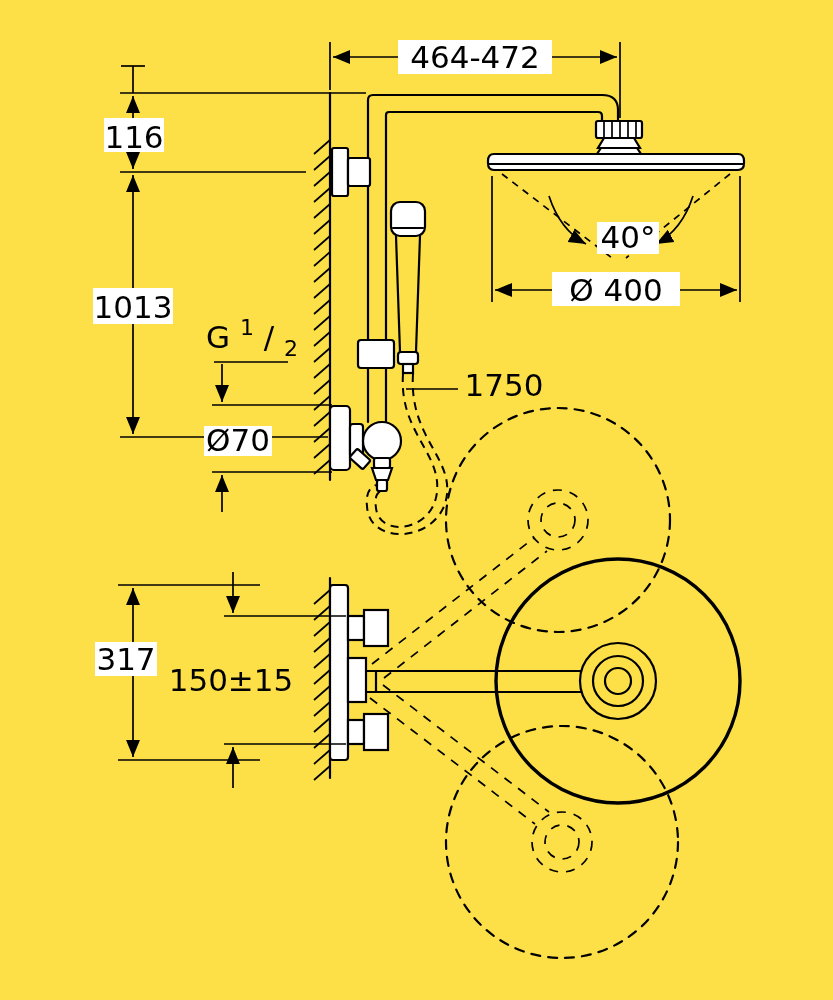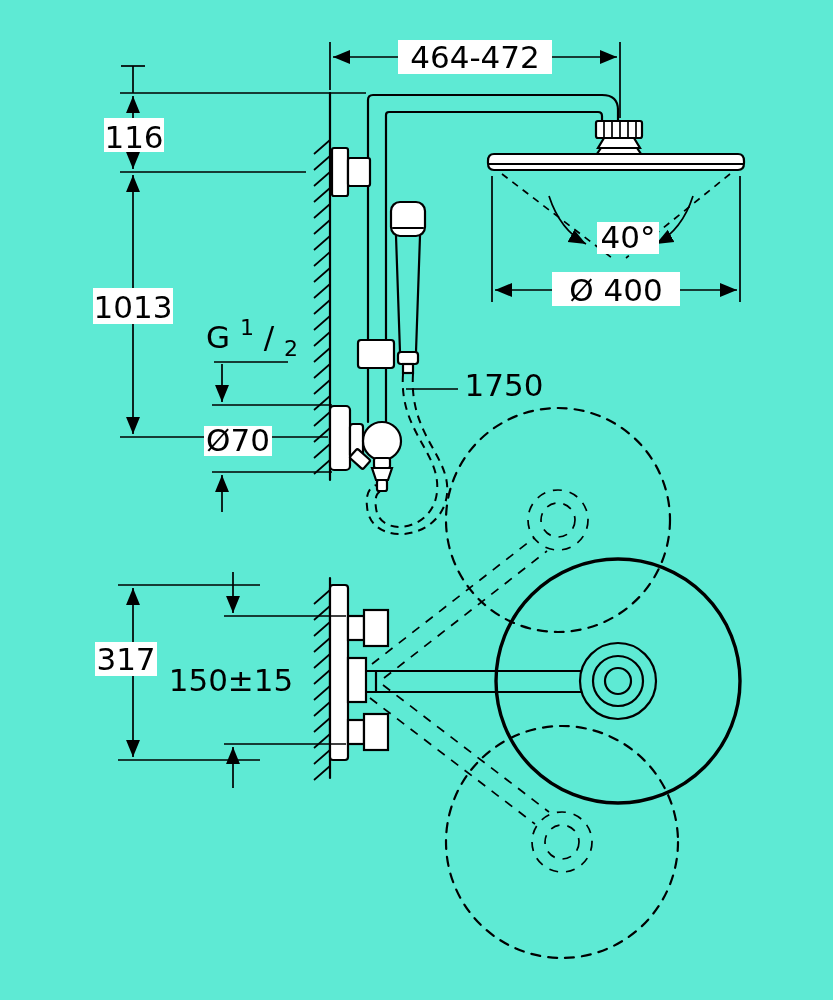--- a/index.html
+++ b/index.html
@@ -1,16 +1,16 @@
 <!DOCTYPE html>
 <html><head>
 <meta charset="utf-8">
 <style>
   html,body{margin:0;padding:0;background:#ffffff;}
-  .stage{position:relative;width:833px;height:1000px;background:#5eead4;overflow:hidden;}
+  .stage{position:relative;width:833px;height:1000px;background:#fde047;overflow:hidden;}
   svg{display:block;}
   svg text{font-family:"DejaVu Sans","Liberation Sans",sans-serif;font-size:31px;fill:#000;}
   .draw{stroke:#000;stroke-width:2.2;fill:none;stroke-linecap:round;}
   .bold{stroke-width:3.4;}
   .dim{stroke:#000;stroke-width:1.7;fill:none;}
   .dash{stroke-dasharray:9 8;}
   .dash2{stroke-dasharray:7 6;}
   .dash3{stroke-dasharray:8 6;stroke-width:2;}
   .mask{fill:#fff;stroke:none;}
   .fillw{fill:#fff;stroke:#000;stroke-width:2.2;}

